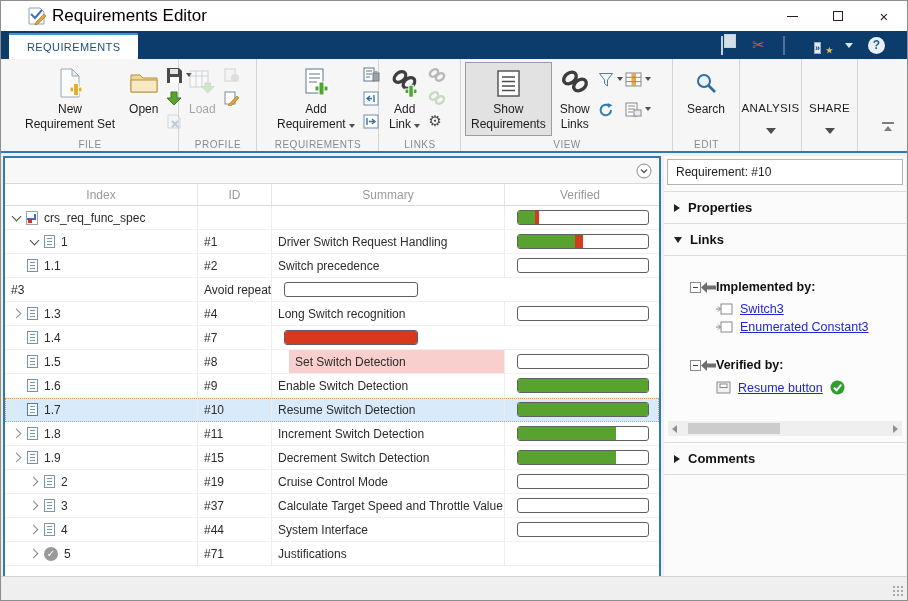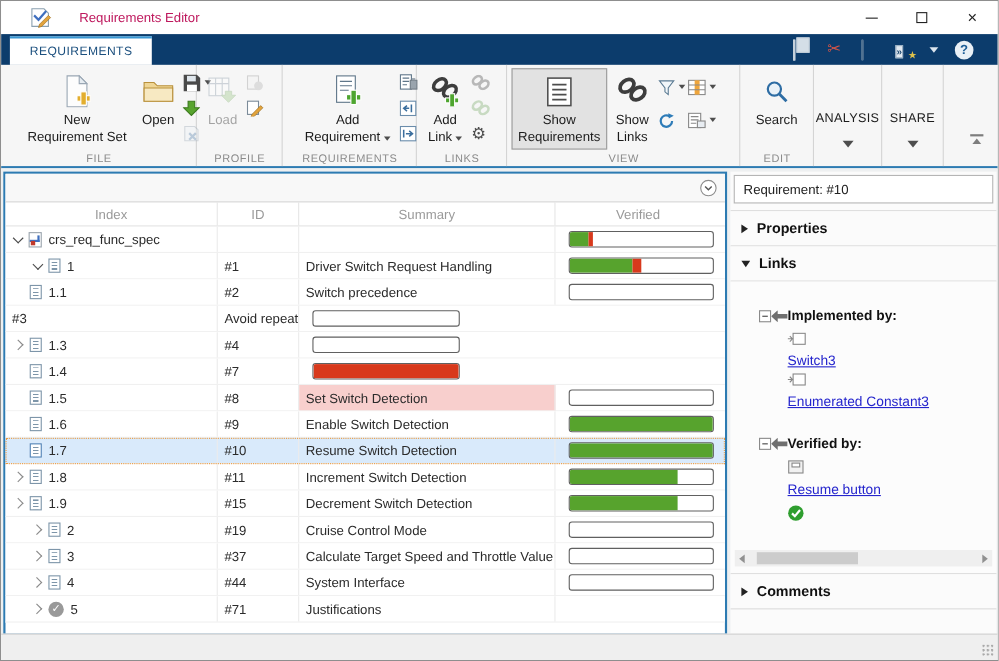--- a/index.html
+++ b/index.html
@@ -2,21 +2,21 @@
 <html><head>
 <meta charset="utf-8">
 <style>
   * { box-sizing: border-box; margin:0; padding:0; }
   html,body { width:908px; height:601px; font-family:"Liberation Sans", sans-serif; }
   .window { position:relative; width:908px; height:601px; background:#fff; border:1px solid #8e8e8e; overflow:hidden; }
 
   
   .titlebar { position:absolute; top:0; left:0; right:0; height:30px; background:#fff; display:flex; align-items:center; }
   .app-icon { margin-left:26px; width:20px; height:20px; position:relative; flex:none; }
-  .title-text { margin-left:25px; font-size:12px; color:#be185d; }
+  .title-text { margin-left:5px; font-size:17px; color:#000000; }
   .win-controls { margin-left:auto; display:flex; height:100%; }
   .win-btn { width:46px; height:100%; display:flex; align-items:center; justify-content:center; color:#222; }
   .glyph-min { width:11px; height:1px; background:#222; }
   .glyph-max { width:10px; height:10px; border:1px solid #222; }
   .glyph-close { font-size:15px; line-height:1; }
 
   
   .tabstrip { position:absolute; top:30px; left:0; right:0; height:28px; background:#0c3c6c; display:flex; align-items:flex-end; }
   .tab { margin-left:8px; height:26px; padding:0 18px; background:#fff; border-top:2px solid #3a97d3; display:flex; align-items:center; font-size:11px; letter-spacing:.4px; color:#1b4f7e; }
   .qat { margin-left:auto; display:flex; align-items:center; gap:15px; padding-right:22px; height:100%; }
@@ -55,21 +55,21 @@
   .panel-topstrip { height:26px; background:#f8f8f8; border-bottom:1px solid #d8d8d8; position:relative; }
   .circle-chevron { position:absolute; right:7px; top:5px; width:16px; height:16px; }
   .thead { display:grid; grid-template-columns:193px 74px 233px 150px; height:22px; background:#fff; border-bottom:1px solid #dcdcdc; }
   .th { display:flex; align-items:center; justify-content:center; font-size:12px; color:#9a9a9a; border-right:1px solid #e6e6e6; }
   .th:last-child { border-right:none; }
   .tbody { }
   .trow { display:grid; grid-template-columns:193px 74px 233px 150px; height:24px; background:#fff; border-bottom:1px solid #f0f0f0; }
   .trow.selected { background:#d9eafb; outline:1px dotted #ec9a3c; outline-offset:-1px; }
   .cell { display:flex; align-items:center; font-size:12px; color:#2b2b2b; border-right:1px solid #ececec; padding:0 6px; white-space:nowrap; overflow:hidden; height:100%; }
   .c-verified { border-right:none; }
-  .trow .c-summary.pink { background:#f8cfcd; }
+  .trow .c-summary.pink { background:#f8cfcd;margin-left:17px; }
   .lvl0 .c-index { padding-left:5px; }
   .lvl1 .c-index { padding-left:23px; }
   .lvl2 .c-index { }
   .chev { width:14px; height:14px; flex:none; position:relative; }
   .chev-down::after { content:""; position:absolute; left:3px; top:2px; width:6px; height:6px; border-right:1.5px solid #4a4a4a; border-bottom:1.5px solid #4a4a4a; transform:rotate(45deg); }
   .chev-right::after { content:""; position:absolute; left:2px; top:3px; width:6px; height:6px; border-right:1.5px solid #8a8a8a; border-bottom:1.5px solid #8a8a8a; transform:rotate(-45deg); }
   .ricon { flex:none; margin:0 6px 0 2px; }
   .icon-doc { width:11px; height:13px; border:1px solid #7d95a9; background:#fff; position:relative; }
   .icon-doc::after { content:""; position:absolute; left:2px; right:2px; top:2px; height:9px; background:repeating-linear-gradient(to bottom,#7d95a9 0 1px,transparent 1px 3px); }
   .selected .icon-doc { border-color:#4a7fb5; }
@@ -86,21 +86,21 @@
   .right-panel { position:absolute; top:155px; left:663px; width:242px; height:422px; background:#fbfbfb; font-size:12.5px; overflow:hidden; }
   .rp-header-box { margin:3px 3px 0 3px; height:26px; border:1px solid #b5b5b5; background:#fff; display:flex; align-items:center; padding-left:8px; font-size:12px; color:#222; }
   .rp-sep { height:1px; background:#dcdcdc; margin:0; }
   .rp-sec { display:flex; align-items:center; gap:8px; padding:8px 0 8px 10px; font-weight:bold; font-size:13px; color:#111; background:#fbfbfb; }
   .tri-right { width:0; height:0; border-left:6px solid #222; border-top:4px solid transparent; border-bottom:4px solid transparent; }
   .tri-down { width:0; height:0; border-top:6px solid #222; border-left:4px solid transparent; border-right:4px solid transparent; }
   .links-body { background:#fcfcfc; padding:14px 0 6px 0; }
   .group-head { display:flex; align-items:center; gap:0; margin:10px 0 8px 26px; font-weight:bold; font-size:12.5px; color:#111; }
   .boxminus { width:11px; height:11px; border:1px solid #8a8a8a; background:#fff; position:relative; flex:none; }
   .boxminus::after { content:""; position:absolute; left:2px; right:2px; top:4px; height:1px; background:#444; }
-  .link-item { display:flex; gap:7px; margin:4px 0 4px 52px;flex-direction:column; }
+  .link-item { display:flex; align-items:center; gap:7px; margin:4px 0 4px 52px; }
   .link-item a { color:#2525cd; text-decoration:underline; font-size:12.5px; }
   .hscroll { margin:26px 4px 0 4px; height:15px; background:#efefef; position:relative; }
   .hs-arrow { position:absolute; top:4px; width:0; height:0; }
   .hs-left { left:4px; border-top:4px solid transparent; border-bottom:4px solid transparent; border-right:5px solid #909090; }
   .hs-right { right:4px; border-top:4px solid transparent; border-bottom:4px solid transparent; border-left:5px solid #909090; }
   .hs-thumb { position:absolute; left:20px; top:2px; width:92px; height:11px; background:#ccc; }
 
   
   .statusbar { position:absolute; left:0; right:0; bottom:0; height:24px; background:#efefef; border-top:1px solid #d2d2d2; }
   .grip { position:absolute; right:4px; bottom:4px; width:10px; height:10px;
@@ -468,20 +468,21 @@
     </div>
   </div>
 
   <div class="trow lvl2">
     <div class="cell c-index">
       <span class="chev chev-right"></span>
       <span class="ricon icon-doc"></span>
       <span class="rlabel">1.3</span>
     </div>
     <div class="cell c-id">#4</div>
+    <div class="cell c-summary">Long Switch recognition</div>
     <div class="cell c-verified">
       <div class="bar">
         <div class="bar-green" style="width: 0%;"></div>
         <div class="bar-red" style="width: 0%;"></div>
       </div>
     </div>
   </div>
 
   <div class="trow lvl2">
     <div class="cell c-index">

